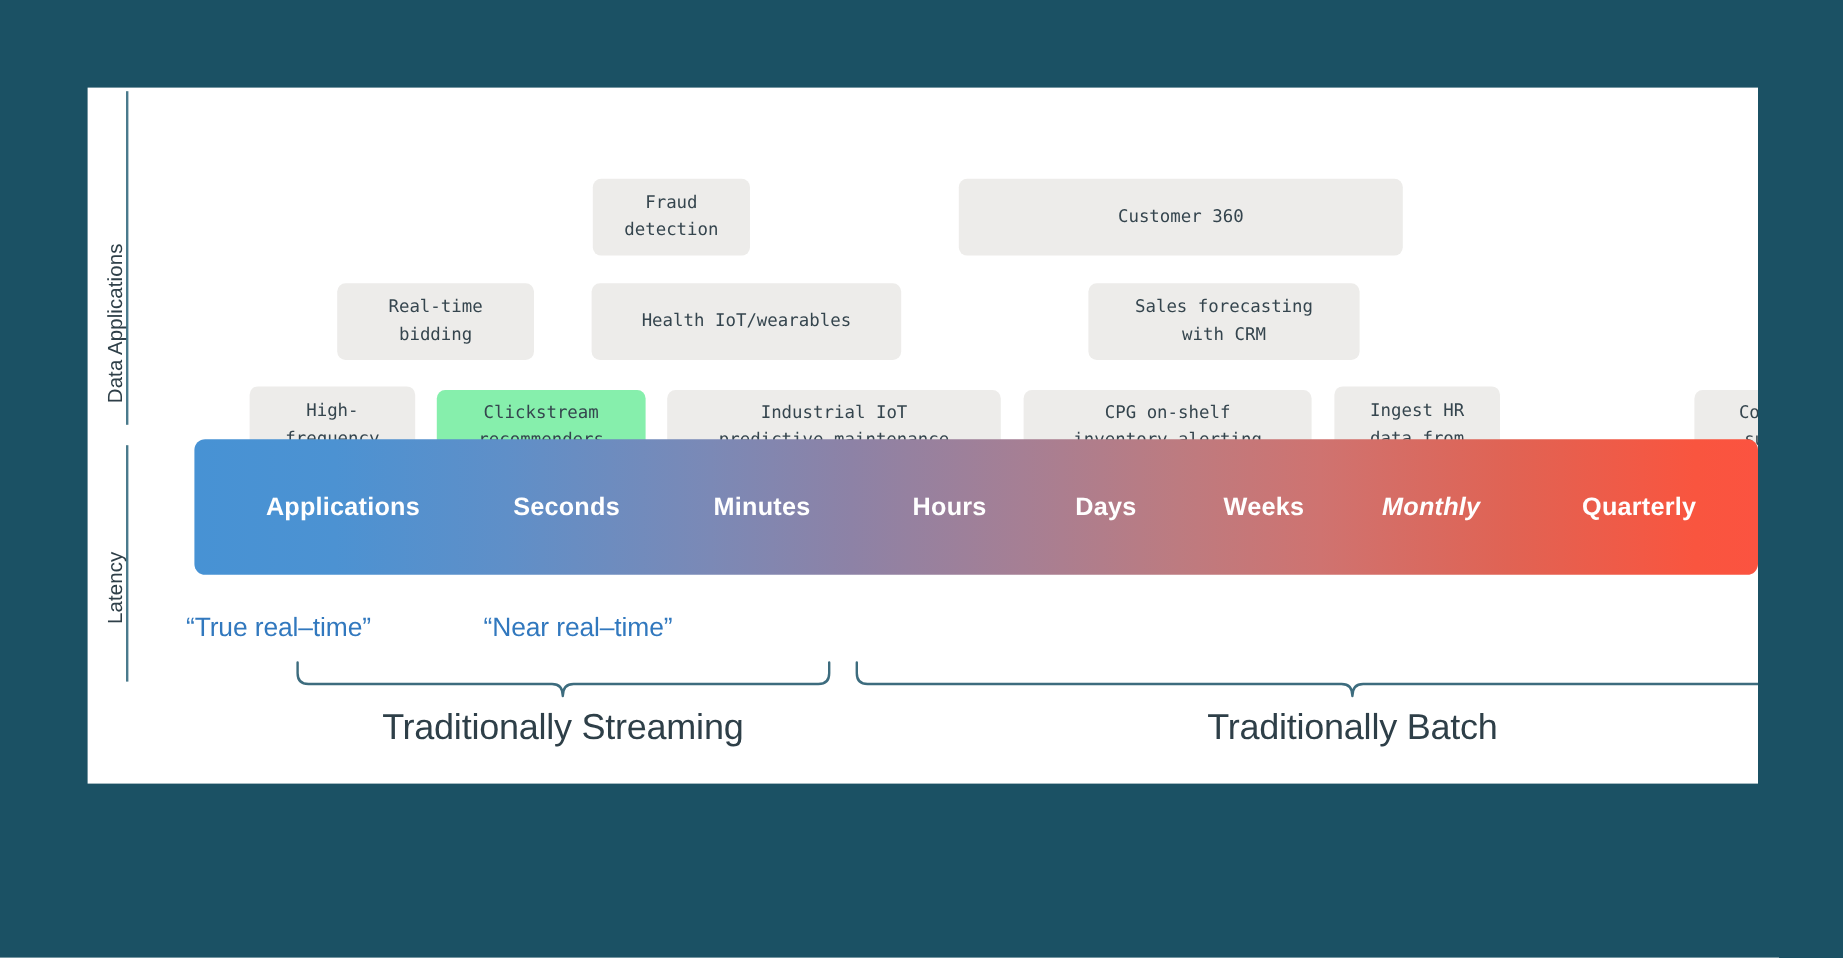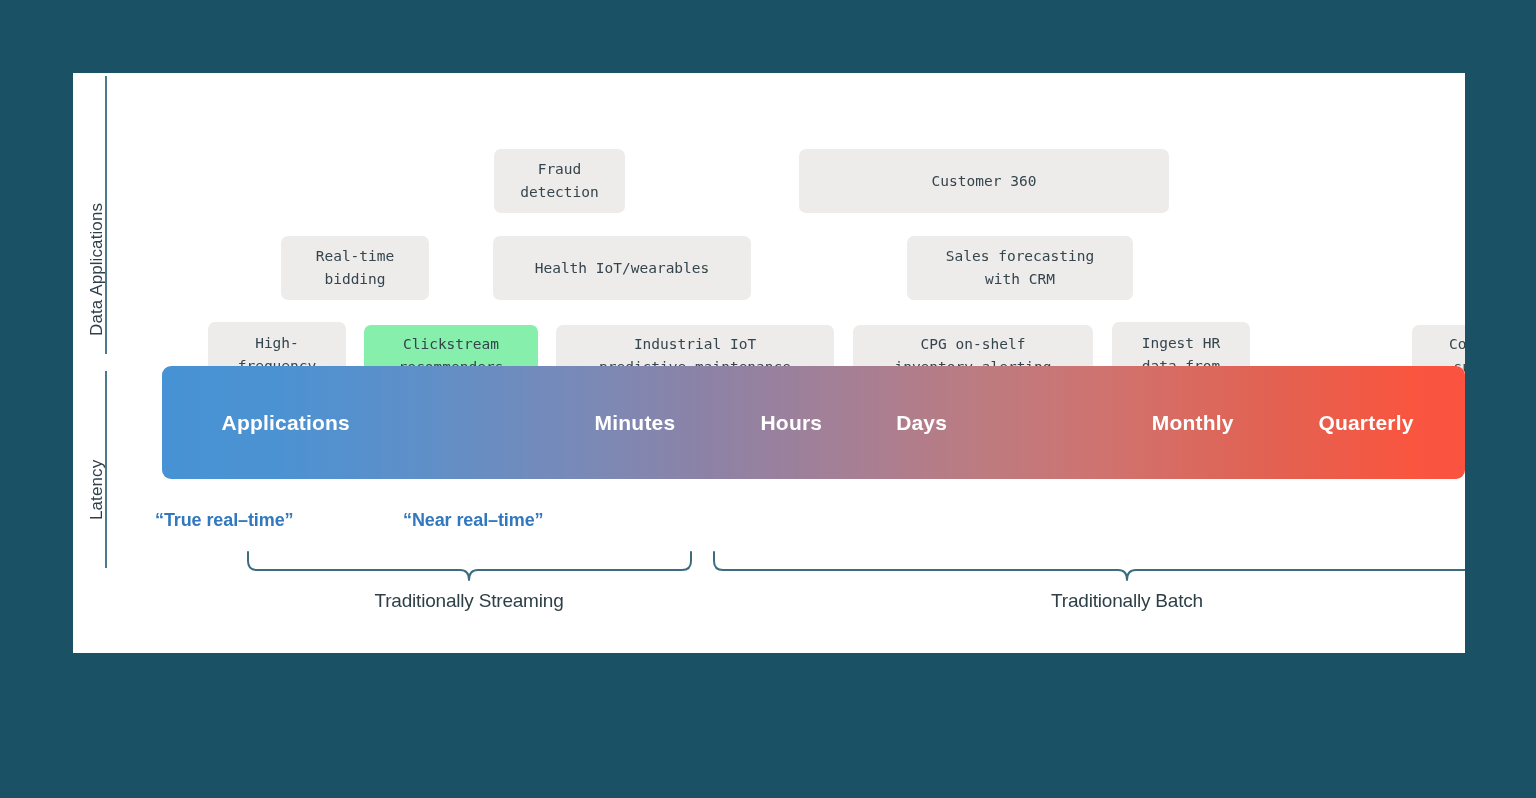--- a/index.html
+++ b/index.html
@@ -98,22 +98,22 @@
     font-size: 21px;
     font-weight: bold;
     letter-spacing: .2px;
     white-space: nowrap;
   }
 
   
   .quote-tag {
     position: absolute;
     color: #3178be;
-    font-size: 18px;
-    font-weight: bold;
+    font-size: 22px;
+    font-weight: normal;
     white-space: nowrap;
     letter-spacing: -.1px;
   }
   #tag-true { left: 82px; top: 437px; }
   #tag-near { left: 330px; top: 437px; }
 
   
   .brace-svg {
     position: absolute;
     overflow: visible;
@@ -123,41 +123,41 @@
     stroke: #3d6c7e;
     stroke-width: 2;
     stroke-linecap: round;
     stroke-linejoin: round;
   }
 
   
   .group-caption {
     position: absolute;
     color: #2e3f48;
-    font-size: 19px;
+    font-size: 30px;
     white-space: nowrap;
     letter-spacing: -.2px;
   }
 </style>
 </head>
 <body>
 
 <div id="canvas">
 
   <div class="axis-rail" id="rail-apps"></div>
   <div class="axis-rail" id="rail-latency"></div>
 
   <div class="axis-caption" id="cap-apps">Data Applications</div>
   <div class="axis-caption" id="cap-latency">Latency</div>
 
   <div id="chip-layer">
       <div class="chip" style="left: 421px; top: 76px; width: 131px; height: 64px; background: rgb(237, 236, 234); color: rgb(53, 69, 78);">Fraud
 detection</div>
       <div class="chip" style="left: 726px; top: 76px; width: 370px; height: 64px; background: rgb(237, 236, 234); color: rgb(53, 69, 78);">Customer 360</div>
-      <div class="chip" style="left: 208px; top: 163px; width: 148px; height: 64px; background: rgb(237, 236, 234); color: rgb(53, 69, 78);">Real-time
+      <div class="chip" style="left: 208px; top: 163px; width: 164px; height: 64px; background: rgb(237, 236, 234); color: rgb(53, 69, 78);">Real-time
 bidding</div>
       <div class="chip" style="left: 420px; top: 163px; width: 258px; height: 64px; background: rgb(237, 236, 234); color: rgb(53, 69, 78);">Health IoT/wearables</div>
       <div class="chip" style="left: 834px; top: 163px; width: 226px; height: 64px; background: rgb(237, 236, 234); color: rgb(53, 69, 78);">Sales forecasting
 with CRM</div>
       <div class="chip" style="left: 135px; top: 249px; width: 138px; height: 88px; background: rgb(237, 236, 234); color: rgb(53, 69, 78);">High-
 frequency
 trading</div>
       <div class="chip" style="left: 291px; top: 252px; width: 174px; height: 62px; background: #86efac; color: rgb(53, 69, 78);">Clickstream
 recommenders</div>
       <div class="chip" style="left: 483px; top: 252px; width: 278px; height: 62px; background: rgb(237, 236, 234); color: rgb(53, 69, 78);">Industrial IoT
@@ -166,24 +166,26 @@
 inventory alerting</div>
       <div class="chip" style="left: 1039px; top: 249px; width: 138px; height: 88px; background: rgb(237, 236, 234); color: rgb(53, 69, 78);">Ingest HR
 data from
 mainframe</div>
       <div class="chip" style="left: 1339px; top: 252px; width: 144px; height: 62px; background: rgb(237, 236, 234); color: rgb(53, 69, 78);">Consumer
 surveys</div>
     </div>
 
   <div id="latency-bar">
       <div class="lat-label" style="left: calc(9.5% - 120px); width: 240px; color: rgb(255, 255, 255);">Applications</div>
+      <div class="lat-label" style="left: calc(23.8% - 120px); width: 240px; color: rgb(255, 255, 255);">Seconds</div>
       <div class="lat-label" style="left: calc(36.3% - 120px); width: 240px; color: rgb(255, 255, 255);">Minutes</div>
       <div class="lat-label" style="left: calc(48.3% - 120px); width: 240px; color: rgb(255, 255, 255);">Hours</div>
       <div class="lat-label" style="left: calc(58.3% - 120px); width: 240px; color: rgb(255, 255, 255);">Days</div>
-      <div class="lat-label" style="left: calc(79.1% - 120px); width: 240px; color: rgb(255, 255, 255);">Monthly</div>
+      <div class="lat-label" style="left: calc(68.4% - 120px); width: 240px; color: rgb(255, 255, 255);">Weeks</div>
+      <div class="lat-label" style="left: calc(79.1% - 120px); width: 240px; color: rgb(255, 255, 255); font-style: italic;">Monthly</div>
       <div class="lat-label" style="left: calc(92.4% - 120px); width: 240px; color: rgb(255, 255, 255);">Quarterly</div>
     </div>
 
   <div class="quote-tag" id="tag-true">“True real–time”</div>
   <div class="quote-tag" id="tag-near">“Near real–time”</div>
 
   <div id="brace-layer">
       <svg class="brace-svg" width="443" height="32" style="left: 175px; top: 477px;">
         <path class="brace-path" d="M 0 2 L 0 11 Q 0 20 9 20 L 212 20 Q 221 20 221 30 Q 221 20 230 20 L 434 20 Q 443 20 443 11 L 443 2" stroke="#3d6c7e"></path>
       </svg>

